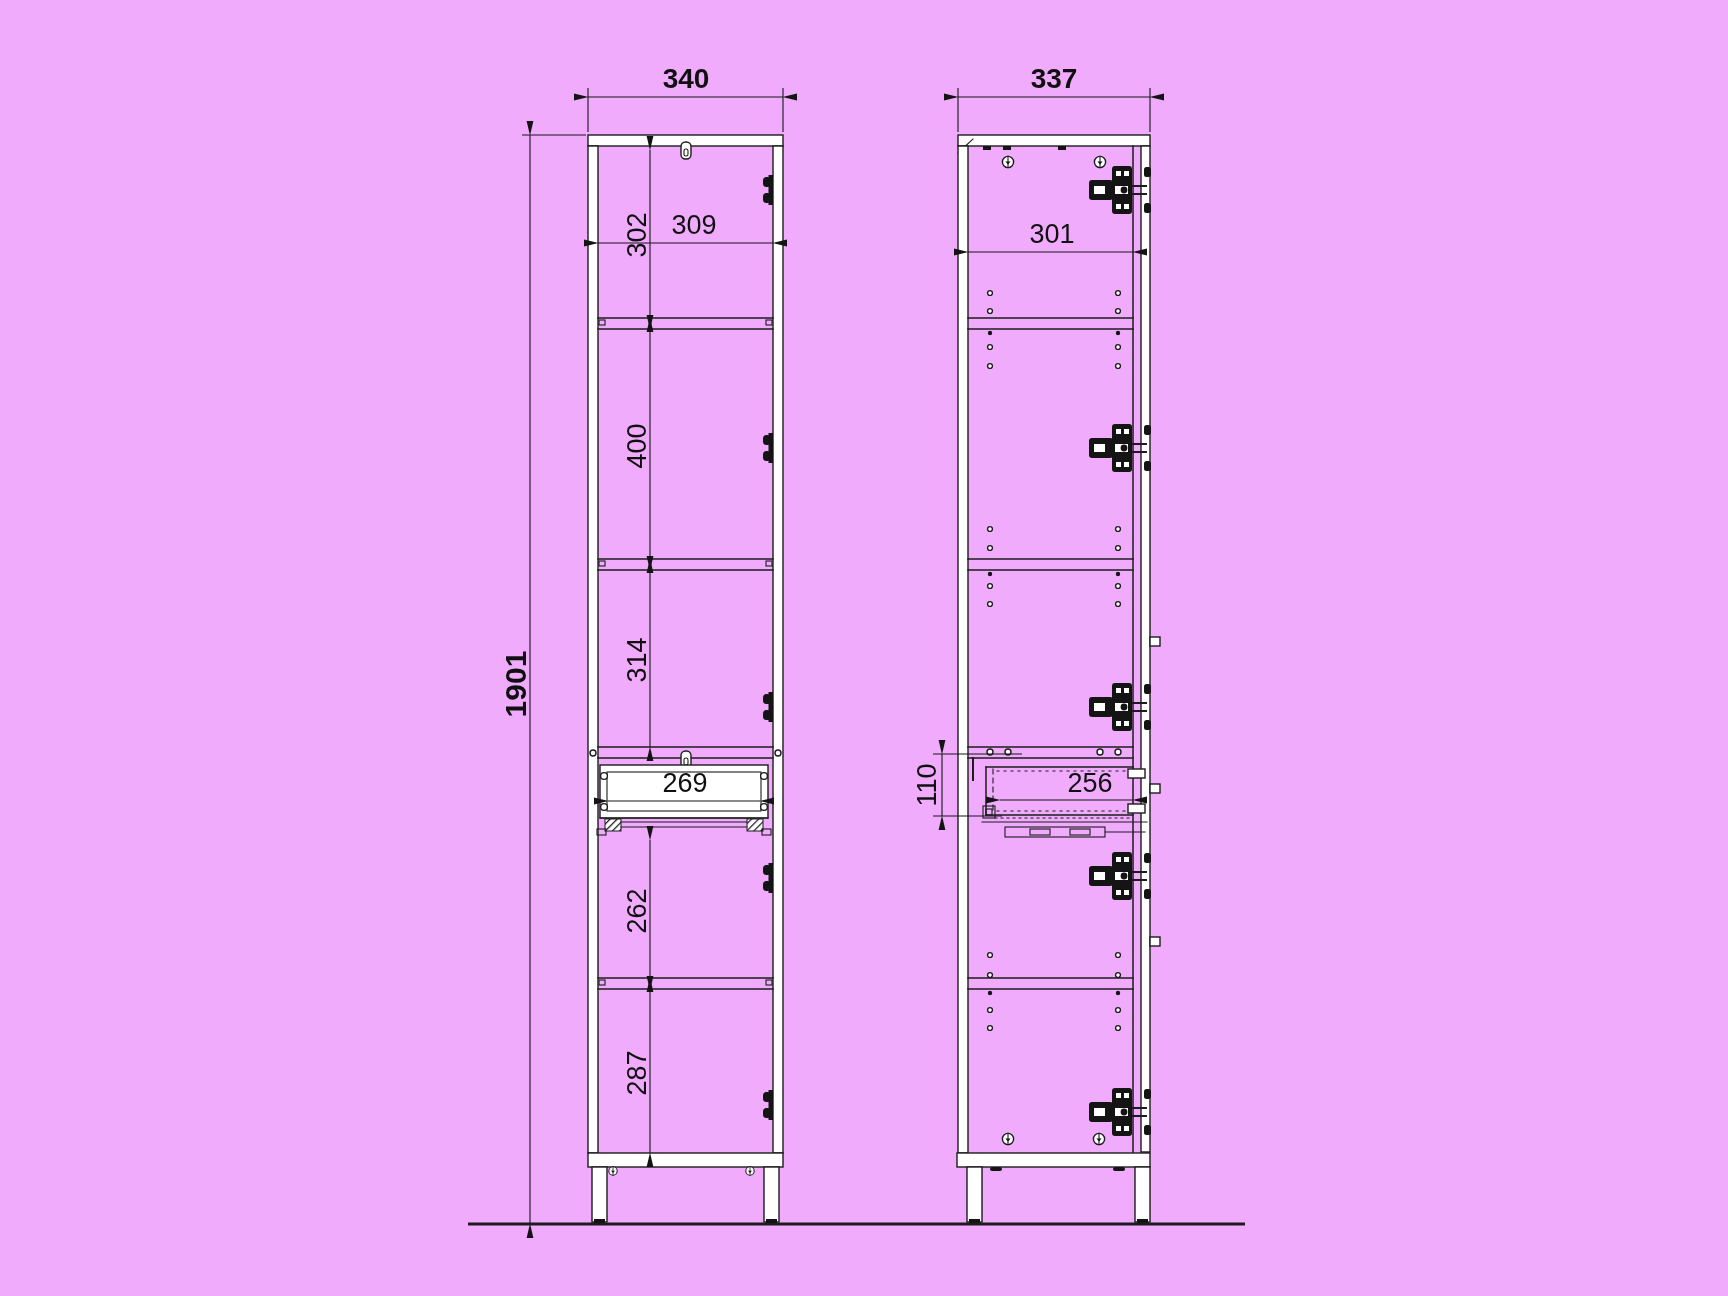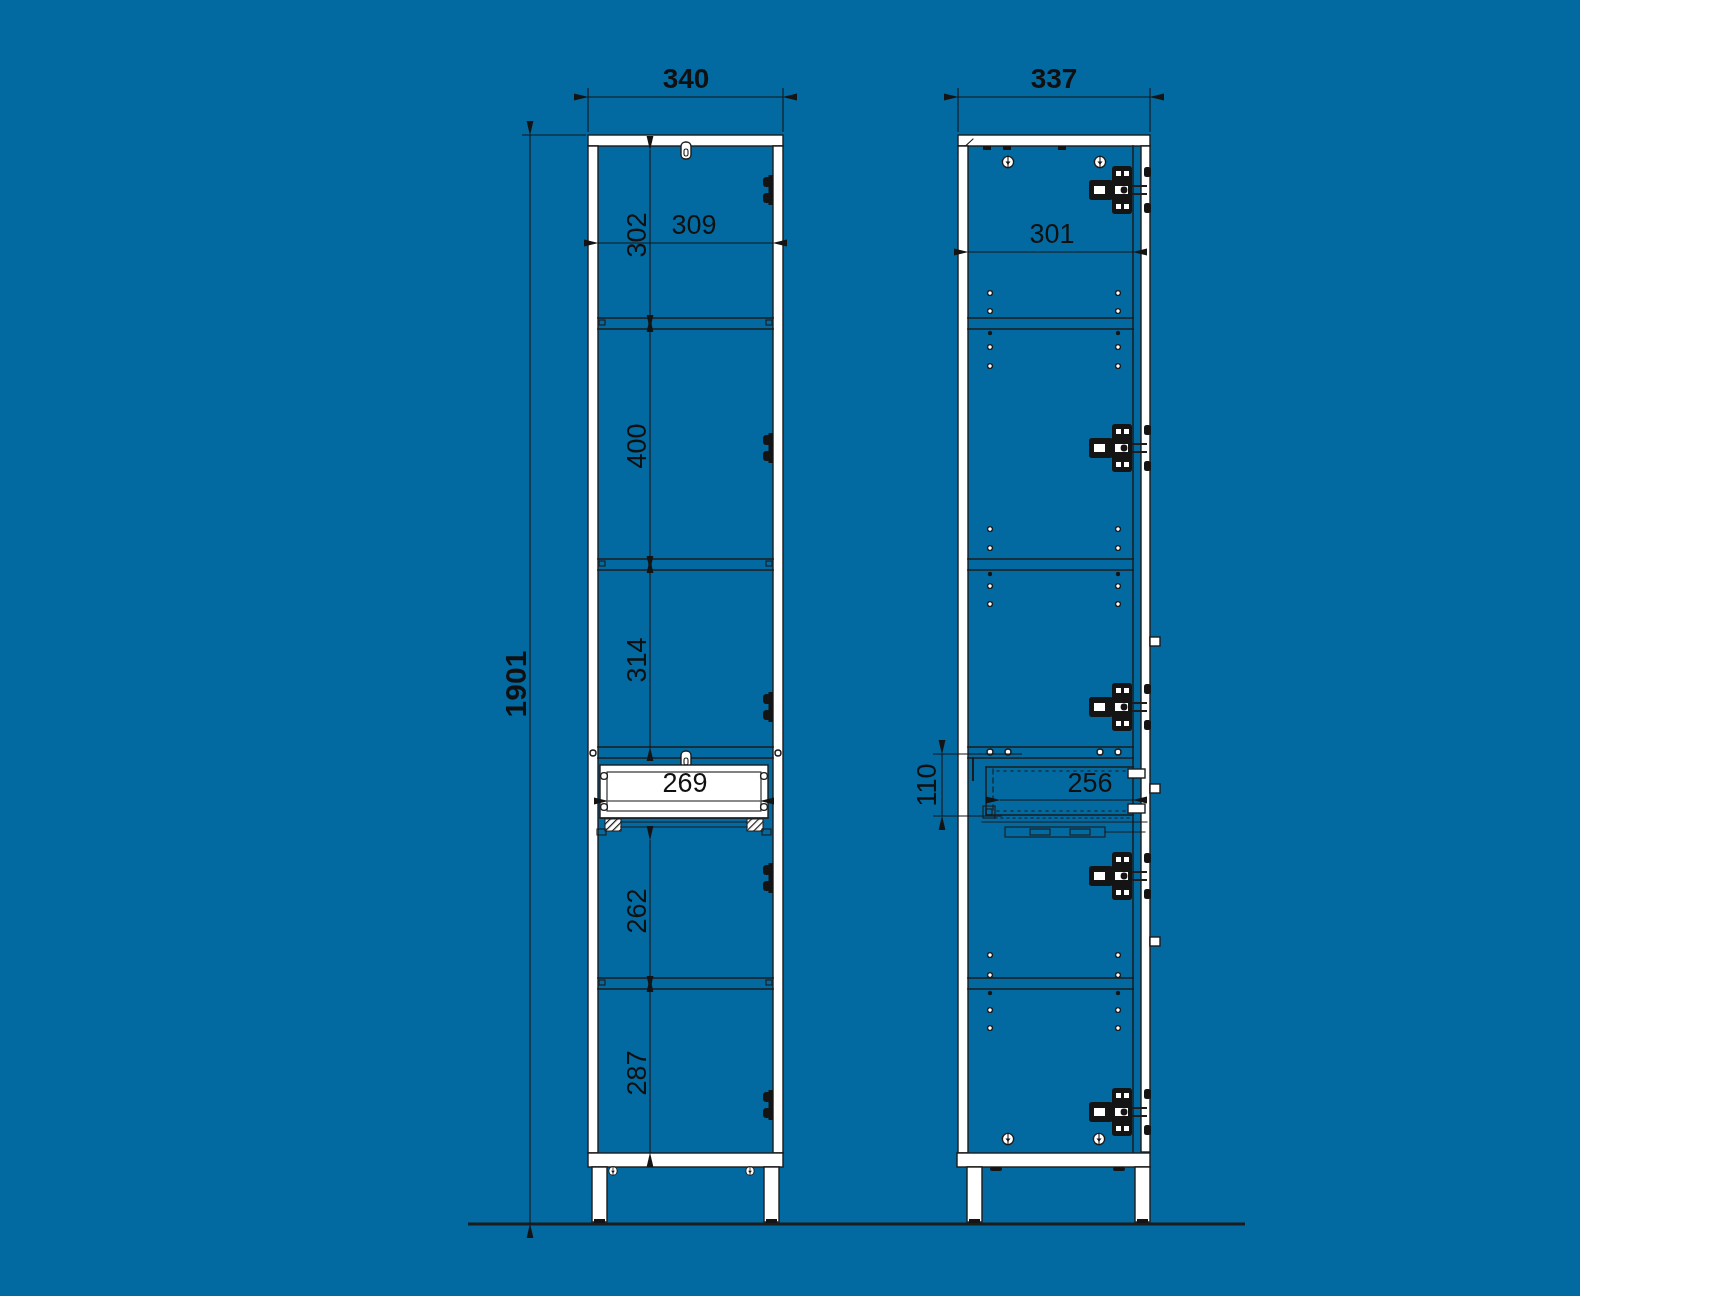--- a/index.html
+++ b/index.html
@@ -1,16 +1,16 @@
 <!DOCTYPE html>
 <html><head>
 <meta charset="utf-8">
 <style>
   html,body{margin:0;padding:0;background:#ffffff}
-  .page{width:1580px;height:1296px;background:#0369a1;overflow:hidden}
+  .page{width:1728px;height:1296px;background:#f0abfc;overflow:hidden}
   svg{display:block}
   .ln{stroke:#1c1c1c;fill:none;stroke-linecap:square}
   .w2{stroke-width:2}
   .w15{stroke-width:1.5}
   .w1{stroke-width:1.1}
   .dim{stroke:#161616;stroke-width:1.1;fill:none}
   .fw{fill:#ffffff;stroke:#1c1c1c;stroke-width:1.4}
   .fi{fill:#141414;stroke:none}
   text{font-family:"Liberation Sans","DejaVu Sans",sans-serif;fill:#101010;text-anchor:middle}
   .d{font-size:27px;font-weight:400}

